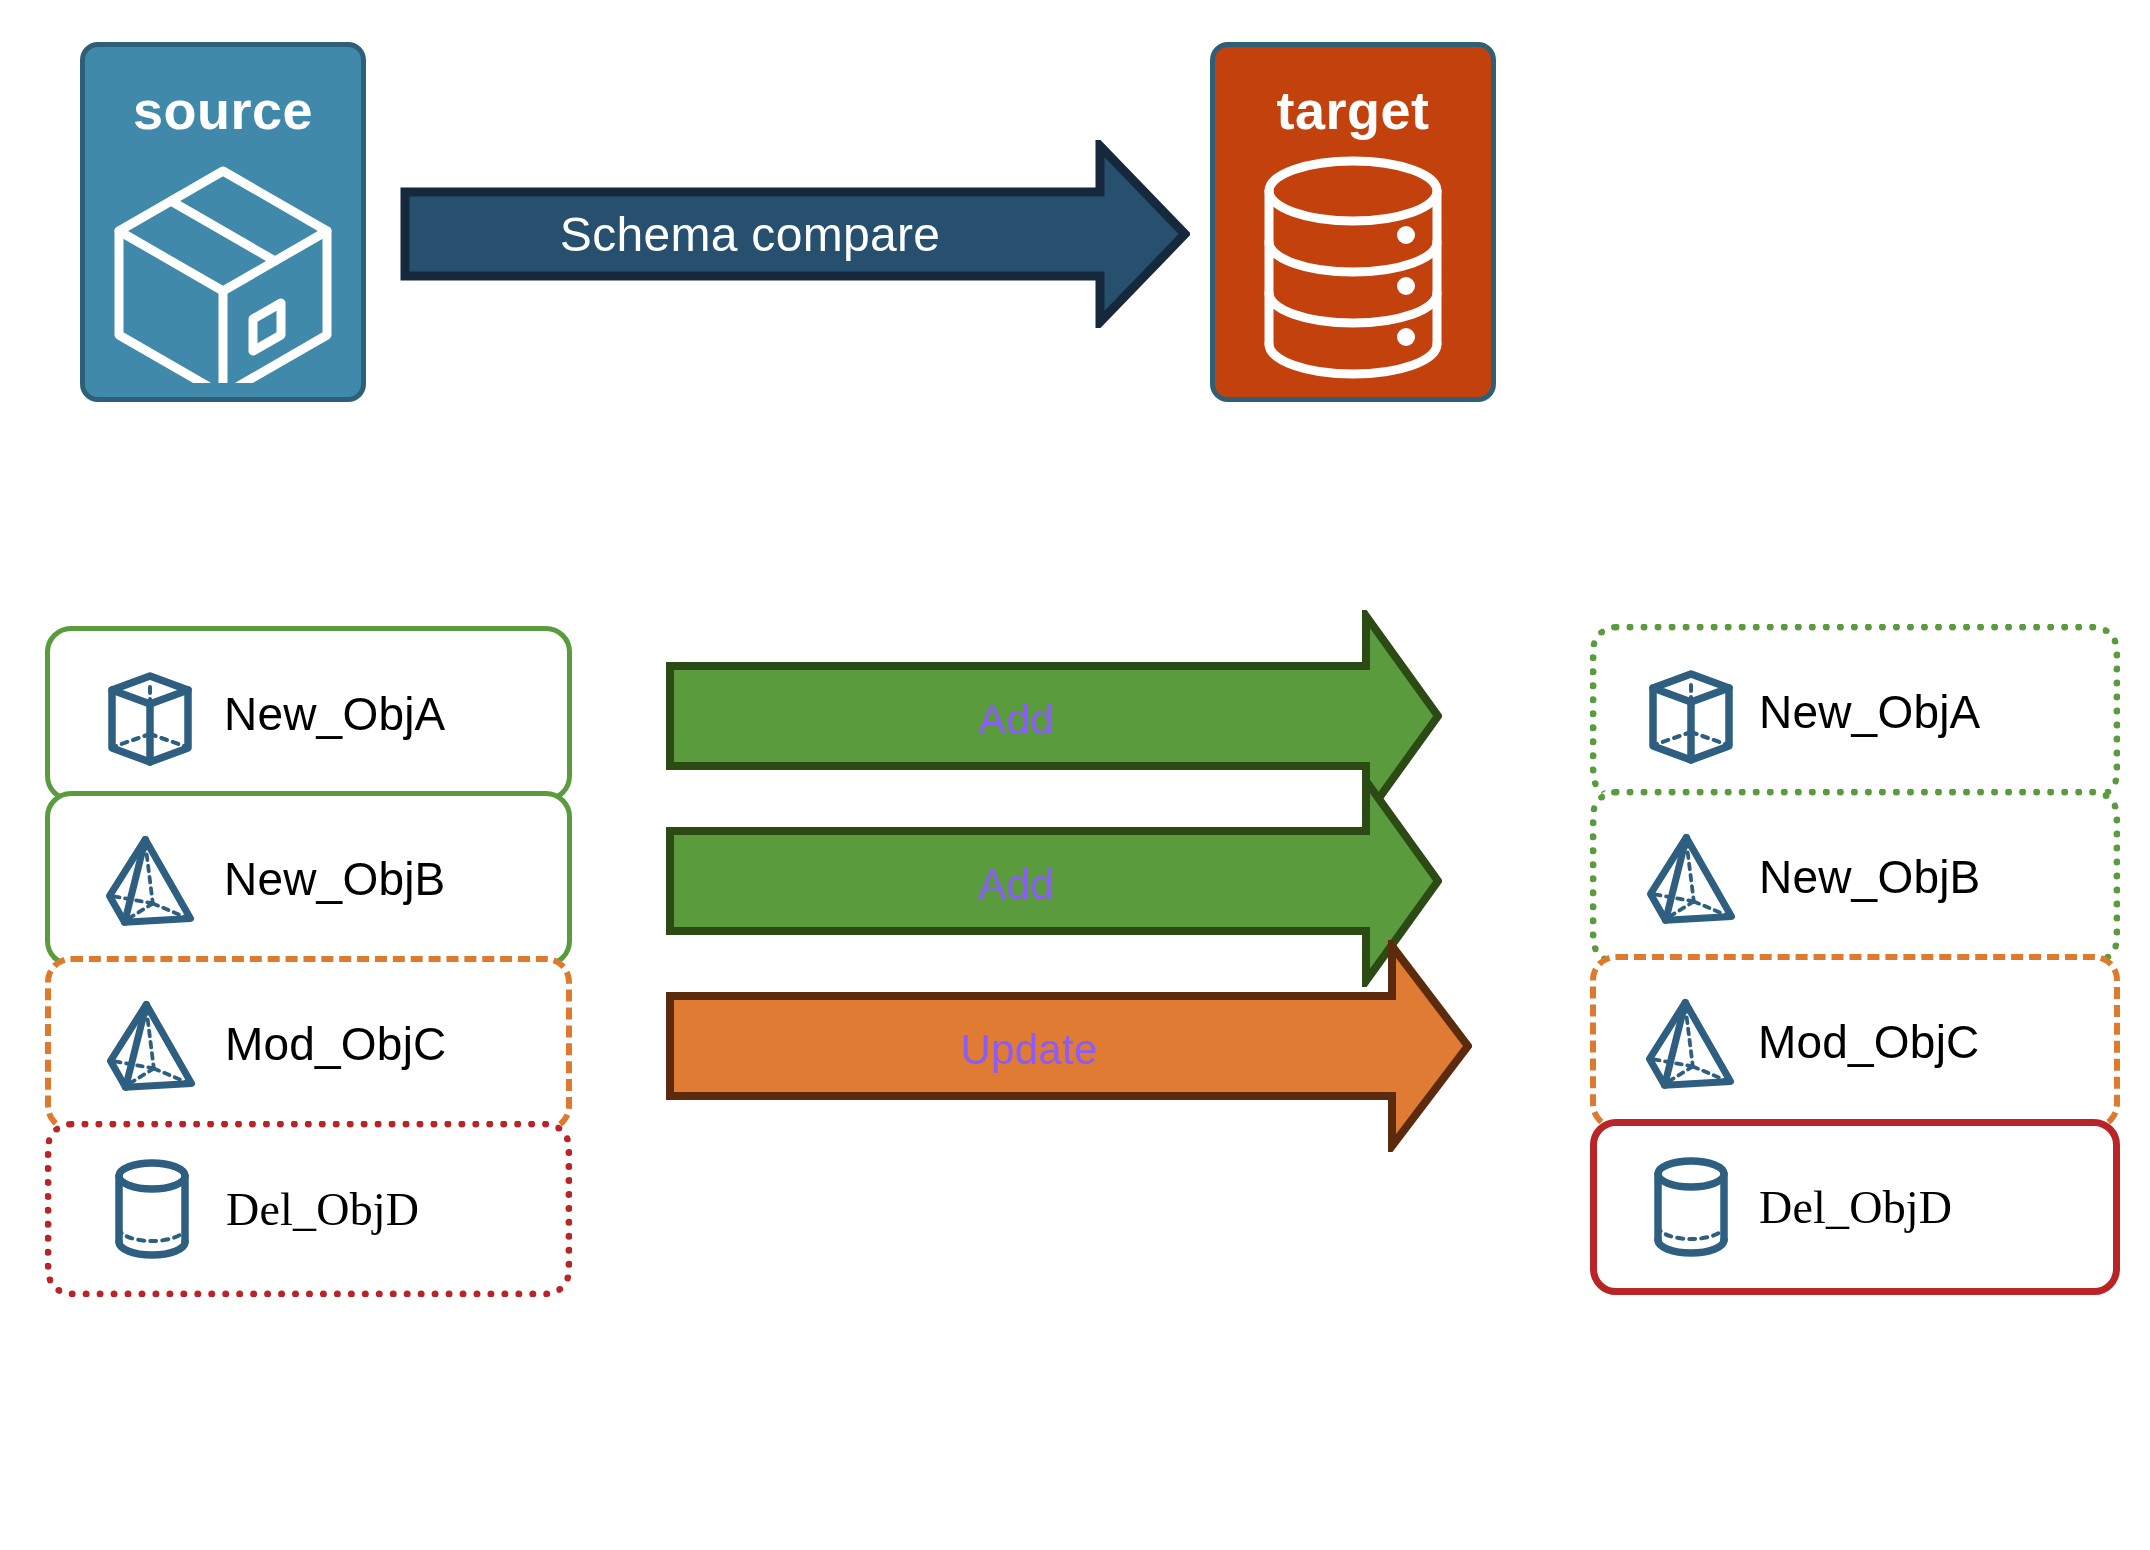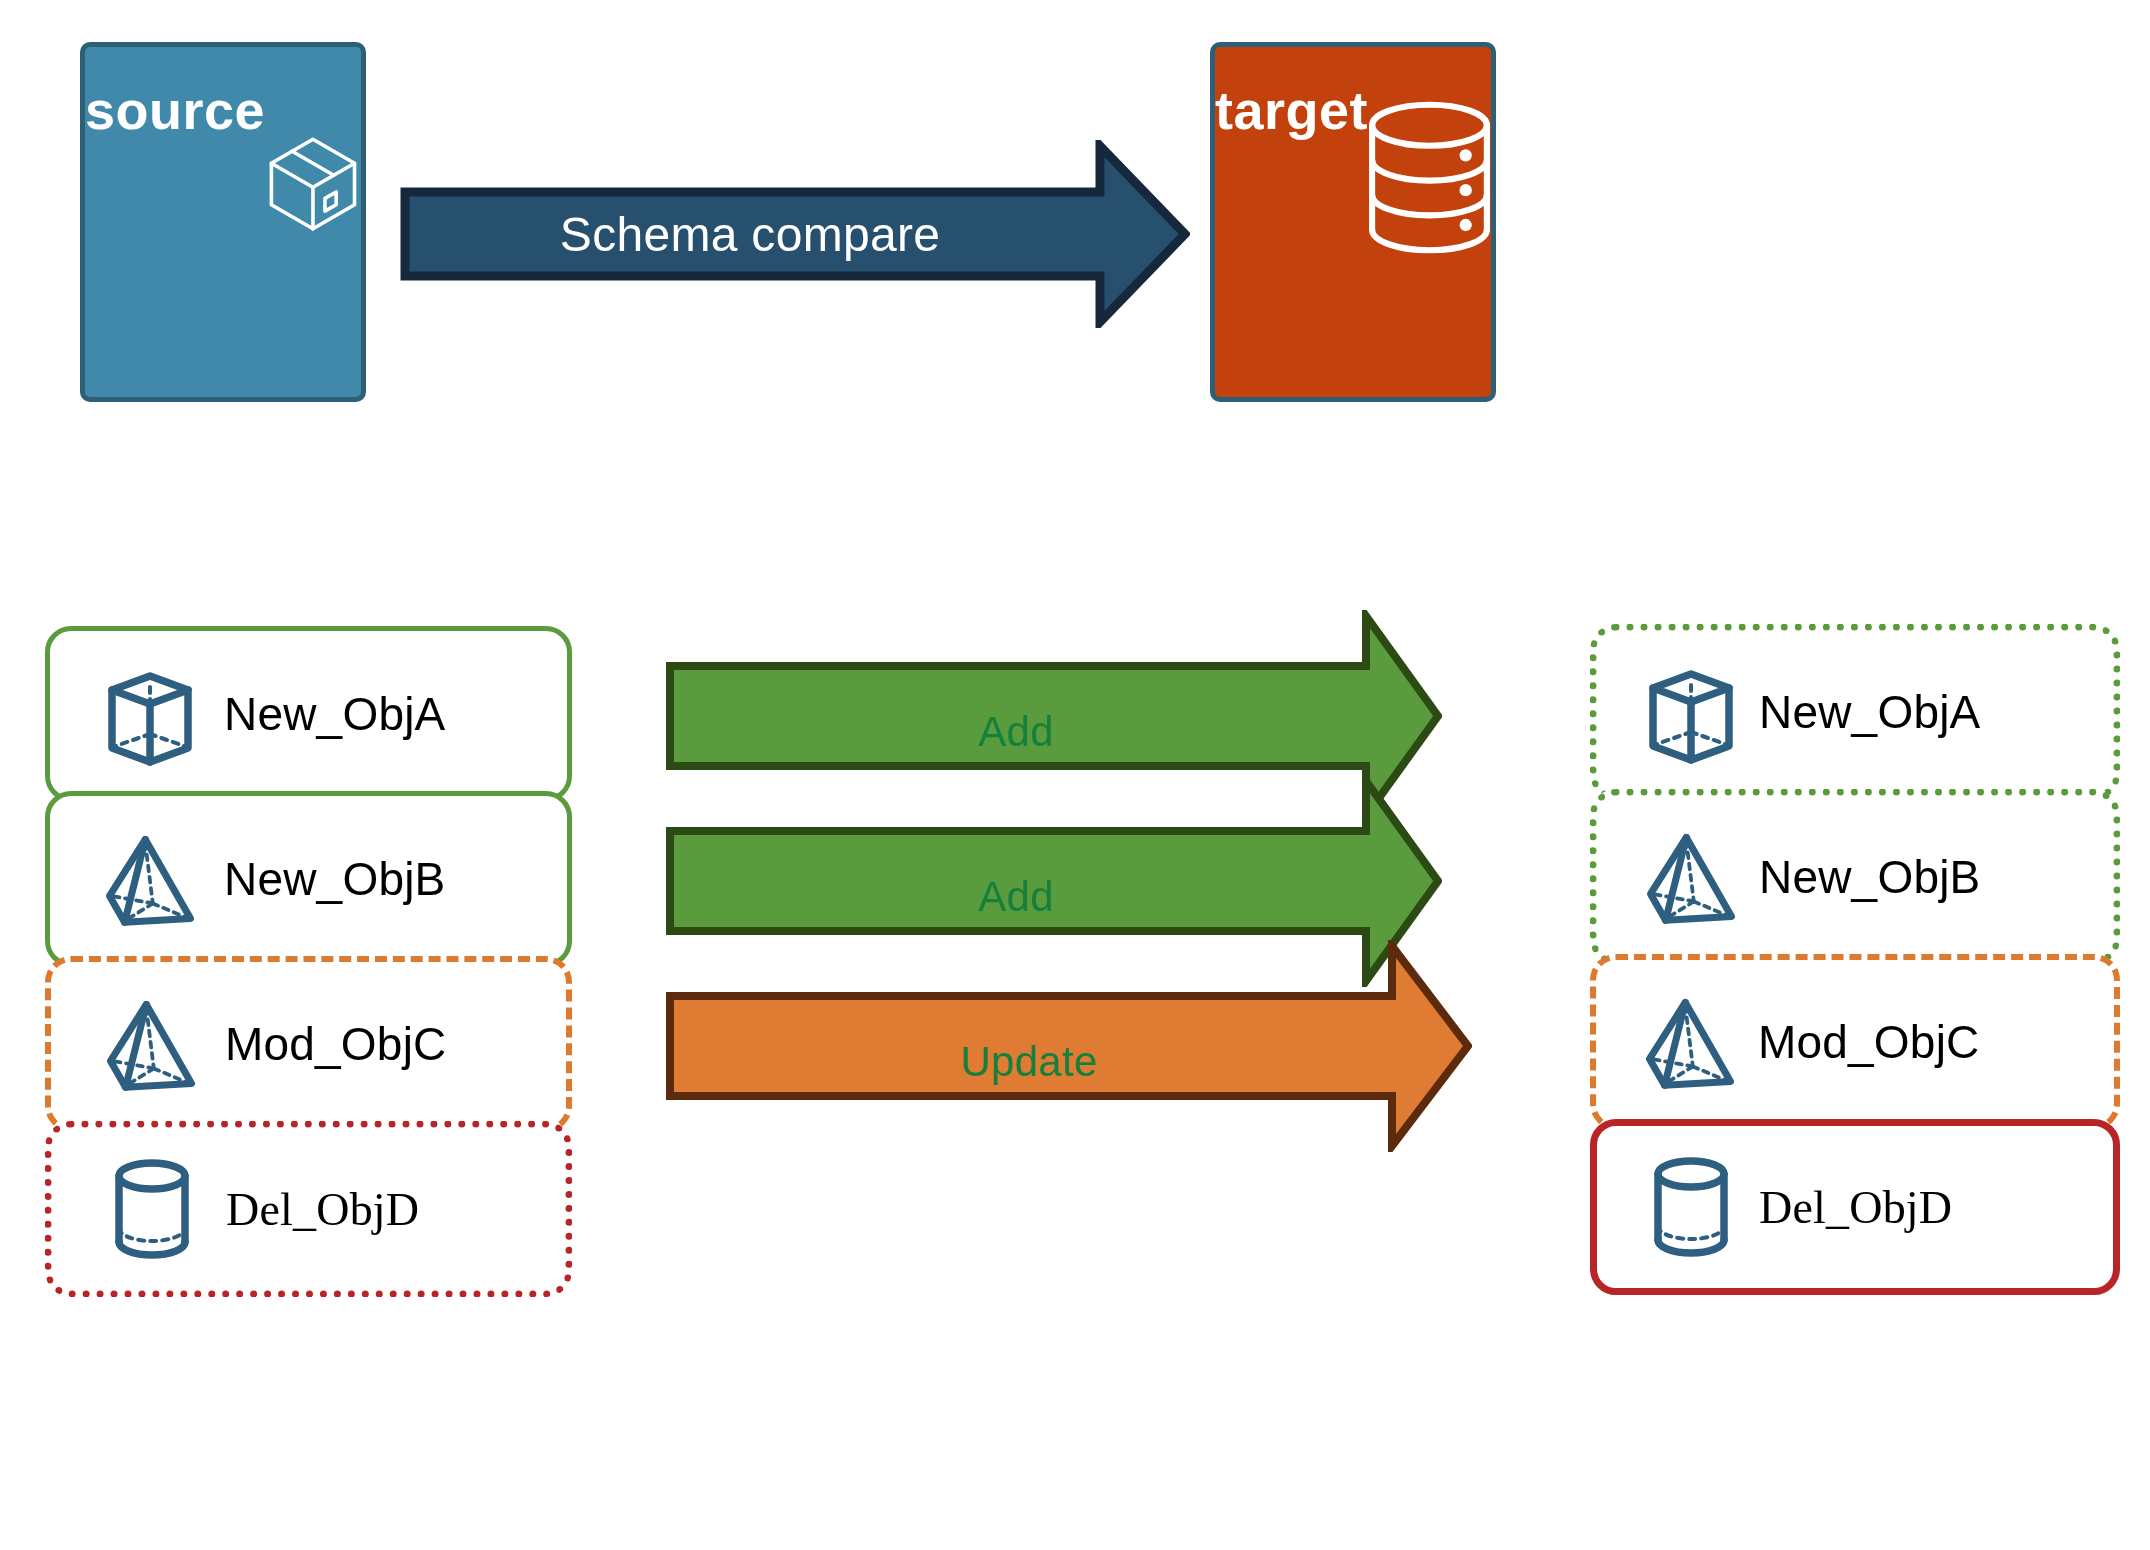--- a/index.html
+++ b/index.html
@@ -11,24 +11,25 @@
     width: 2150px;
     height: 1550px;
     font-family: "Liberation Sans", sans-serif;
     position: relative;
     overflow: hidden;
   }
 
   
   .endpoint {
     position: absolute;
-    border-radius: 10px;
+    border-radius: 18px;
     box-sizing: border-box;
     display: flex;
-    align-items: flex-start;
+    flex-direction: column;
+    align-items: center;
   }
   .endpoint-title {
     font-size: 54px;
     font-weight: bold;
     color: #ffffff;
     letter-spacing: 0.5px;
     line-height: 1;
   }
   .endpoint-icon {
     display: block;
@@ -120,26 +121,26 @@
   .bd-red-solid    { border: 7px solid  #b92526; }
 
   
   .row-arrow {
     position: absolute;
     top: -2px;
     height: 212px;
   }
   .row-arrow .row-arrow-label {
     position: absolute;
-    top: 16px;
+    top: 4px;
     height: 212px;
     display: flex;
     align-items: center;
     justify-content: center;
-    color: #15803d;
+    color: #8b5cf6;
     font-size: 42px;
     letter-spacing: 0.3px;
     pointer-events: none;
   }
   #arrow-0, #arrow-1 { left: 666px; width: 776px; }
   #arrow-2           { left: 666px; width: 806px; }
   #arrow-3           { left: 666px; width: 836px; }
 
   #arrow-0 .row-arrow-label,
   #arrow-1 .row-arrow-label { left: 0; width: 700px; }

